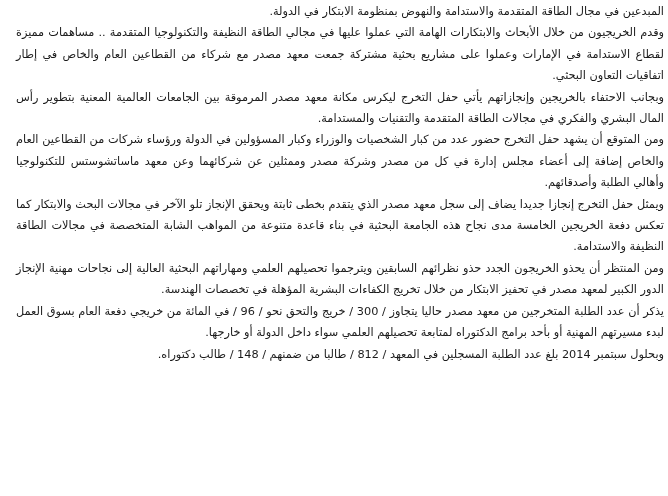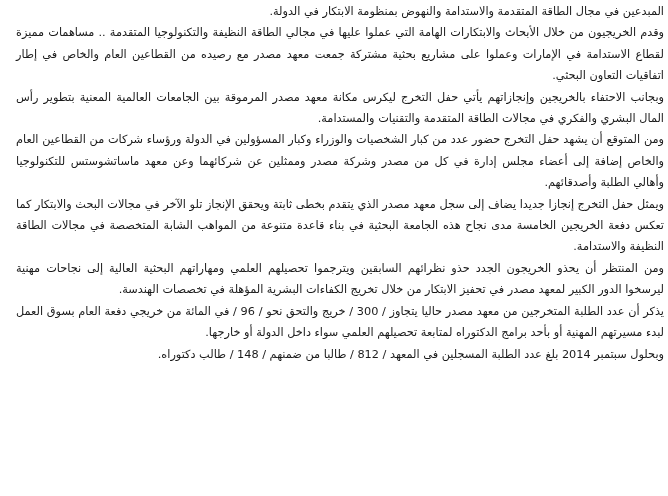--- a/index.html
+++ b/index.html
@@ -15,20 +15,20 @@
       padding: 0 4px 0 16px;
       margin-top: 1px;
     }
     .article p { margin: 0; padding: 0; }
   </style>
 </head>
 <body>
 
 <div class="article">
   <p>المبدعين في مجال الطاقة المتقدمة والاستدامة والنهوض بمنظومة الابتكار في الدولة.</p>
-  <p>وقدم الخريجيون من خلال الأبحاث والابتكارات الهامة التي عملوا عليها في مجالي الطاقة النظيفة والتكنولوجيا المتقدمة .. مساهمات مميزة لقطاع الاستدامة في الإمارات وعملوا على مشاريع بحثية مشتركة جمعت معهد مصدر مع رصيده من القطاعين العام والخاص في إطار اتفاقيات التعاون البحثي.</p>
+  <p>وقدم الخريجيون من خلال الأبحاث والابتكارات الهامة التي عملوا عليها في مجالي الطاقة النظيفة والتكنولوجيا المتقدمة .. مساهمات مميزة لقطاع الاستدامة في الإمارات وعملوا على مشاريع بحثية مشتركة جمعت معهد مصدر مع شركاء من القطاعين العام والخاص في إطار اتفاقيات التعاون البحثي.</p>
   <p>وبجانب الاحتفاء بالخريجين وإنجازاتهم يأتي حفل التخرج ليكرس مكانة معهد مصدر المرموقة بين الجامعات العالمية المعنية بتطوير رأس المال البشري والفكري في مجالات الطاقة المتقدمة والتقنيات والمستدامة.</p>
   <p>ومن المتوقع أن يشهد حفل التخرج حضور عدد من كبار الشخصيات والوزراء وكبار المسؤولين في الدولة ورؤساء شركات من القطاعين العام والخاص إضافة إلى أعضاء مجلس إدارة في كل من مصدر وشركة مصدر وممثلين عن شركائهما وعن معهد ماساتشوستس للتكنولوجيا وأهالي الطلبة وأصدقائهم.</p>
   <p>ويمثل حفل التخرج إنجازا جديدا يضاف إلى سجل معهد مصدر الذي يتقدم بخطى ثابتة ويحقق الإنجاز تلو الآخر في مجالات البحث والابتكار كما تعكس دفعة الخريجين الخامسة مدى نجاح هذه الجامعة البحثية في بناء قاعدة متنوعة من المواهب الشابة المتخصصة في مجالات الطاقة النظيفة والاستدامة.</p>
-  <p>ومن المنتظر أن يحذو الخريجون الجدد حذو نظرائهم السابقين ويترجموا تحصيلهم العلمي ومهاراتهم البحثية العالية إلى نجاحات مهنية ليرسخوا الدور الكبير لمعهد مصدر في تحفيز الابتكار من خلال تخريج الكفاءات البشرية المؤهلة في تخصصات الهندسة.</p>
+  <p>ومن المنتظر أن يحذو الخريجون الجدد حذو نظرائهم السابقين ويترجموا تحصيلهم العلمي ومهاراتهم البحثية العالية إلى نجاحات مهنية الإنجاز الدور الكبير لمعهد مصدر في تحفيز الابتكار من خلال تخريج الكفاءات البشرية المؤهلة في تخصصات الهندسة.</p>
   <p>يذكر أن عدد الطلبة المتخرجين من معهد مصدر حاليا يتجاوز / 300 / خريج والتحق نحو / 96 / في المائة من خريجي دفعة العام بسوق العمل لبدء مسيرتهم المهنية أو بأحد برامج الدكتوراه لمتابعة تحصيلهم العلمي سواء داخل الدولة أو خارجها.</p>
   <p>وبحلول سبتمبر 2014 بلغ عدد الطلبة المسجلين في المعهد / 812 / طالبا من ضمنهم / 148 / طالب دكتوراه.</p>
 </div>
 
 </body></html>

